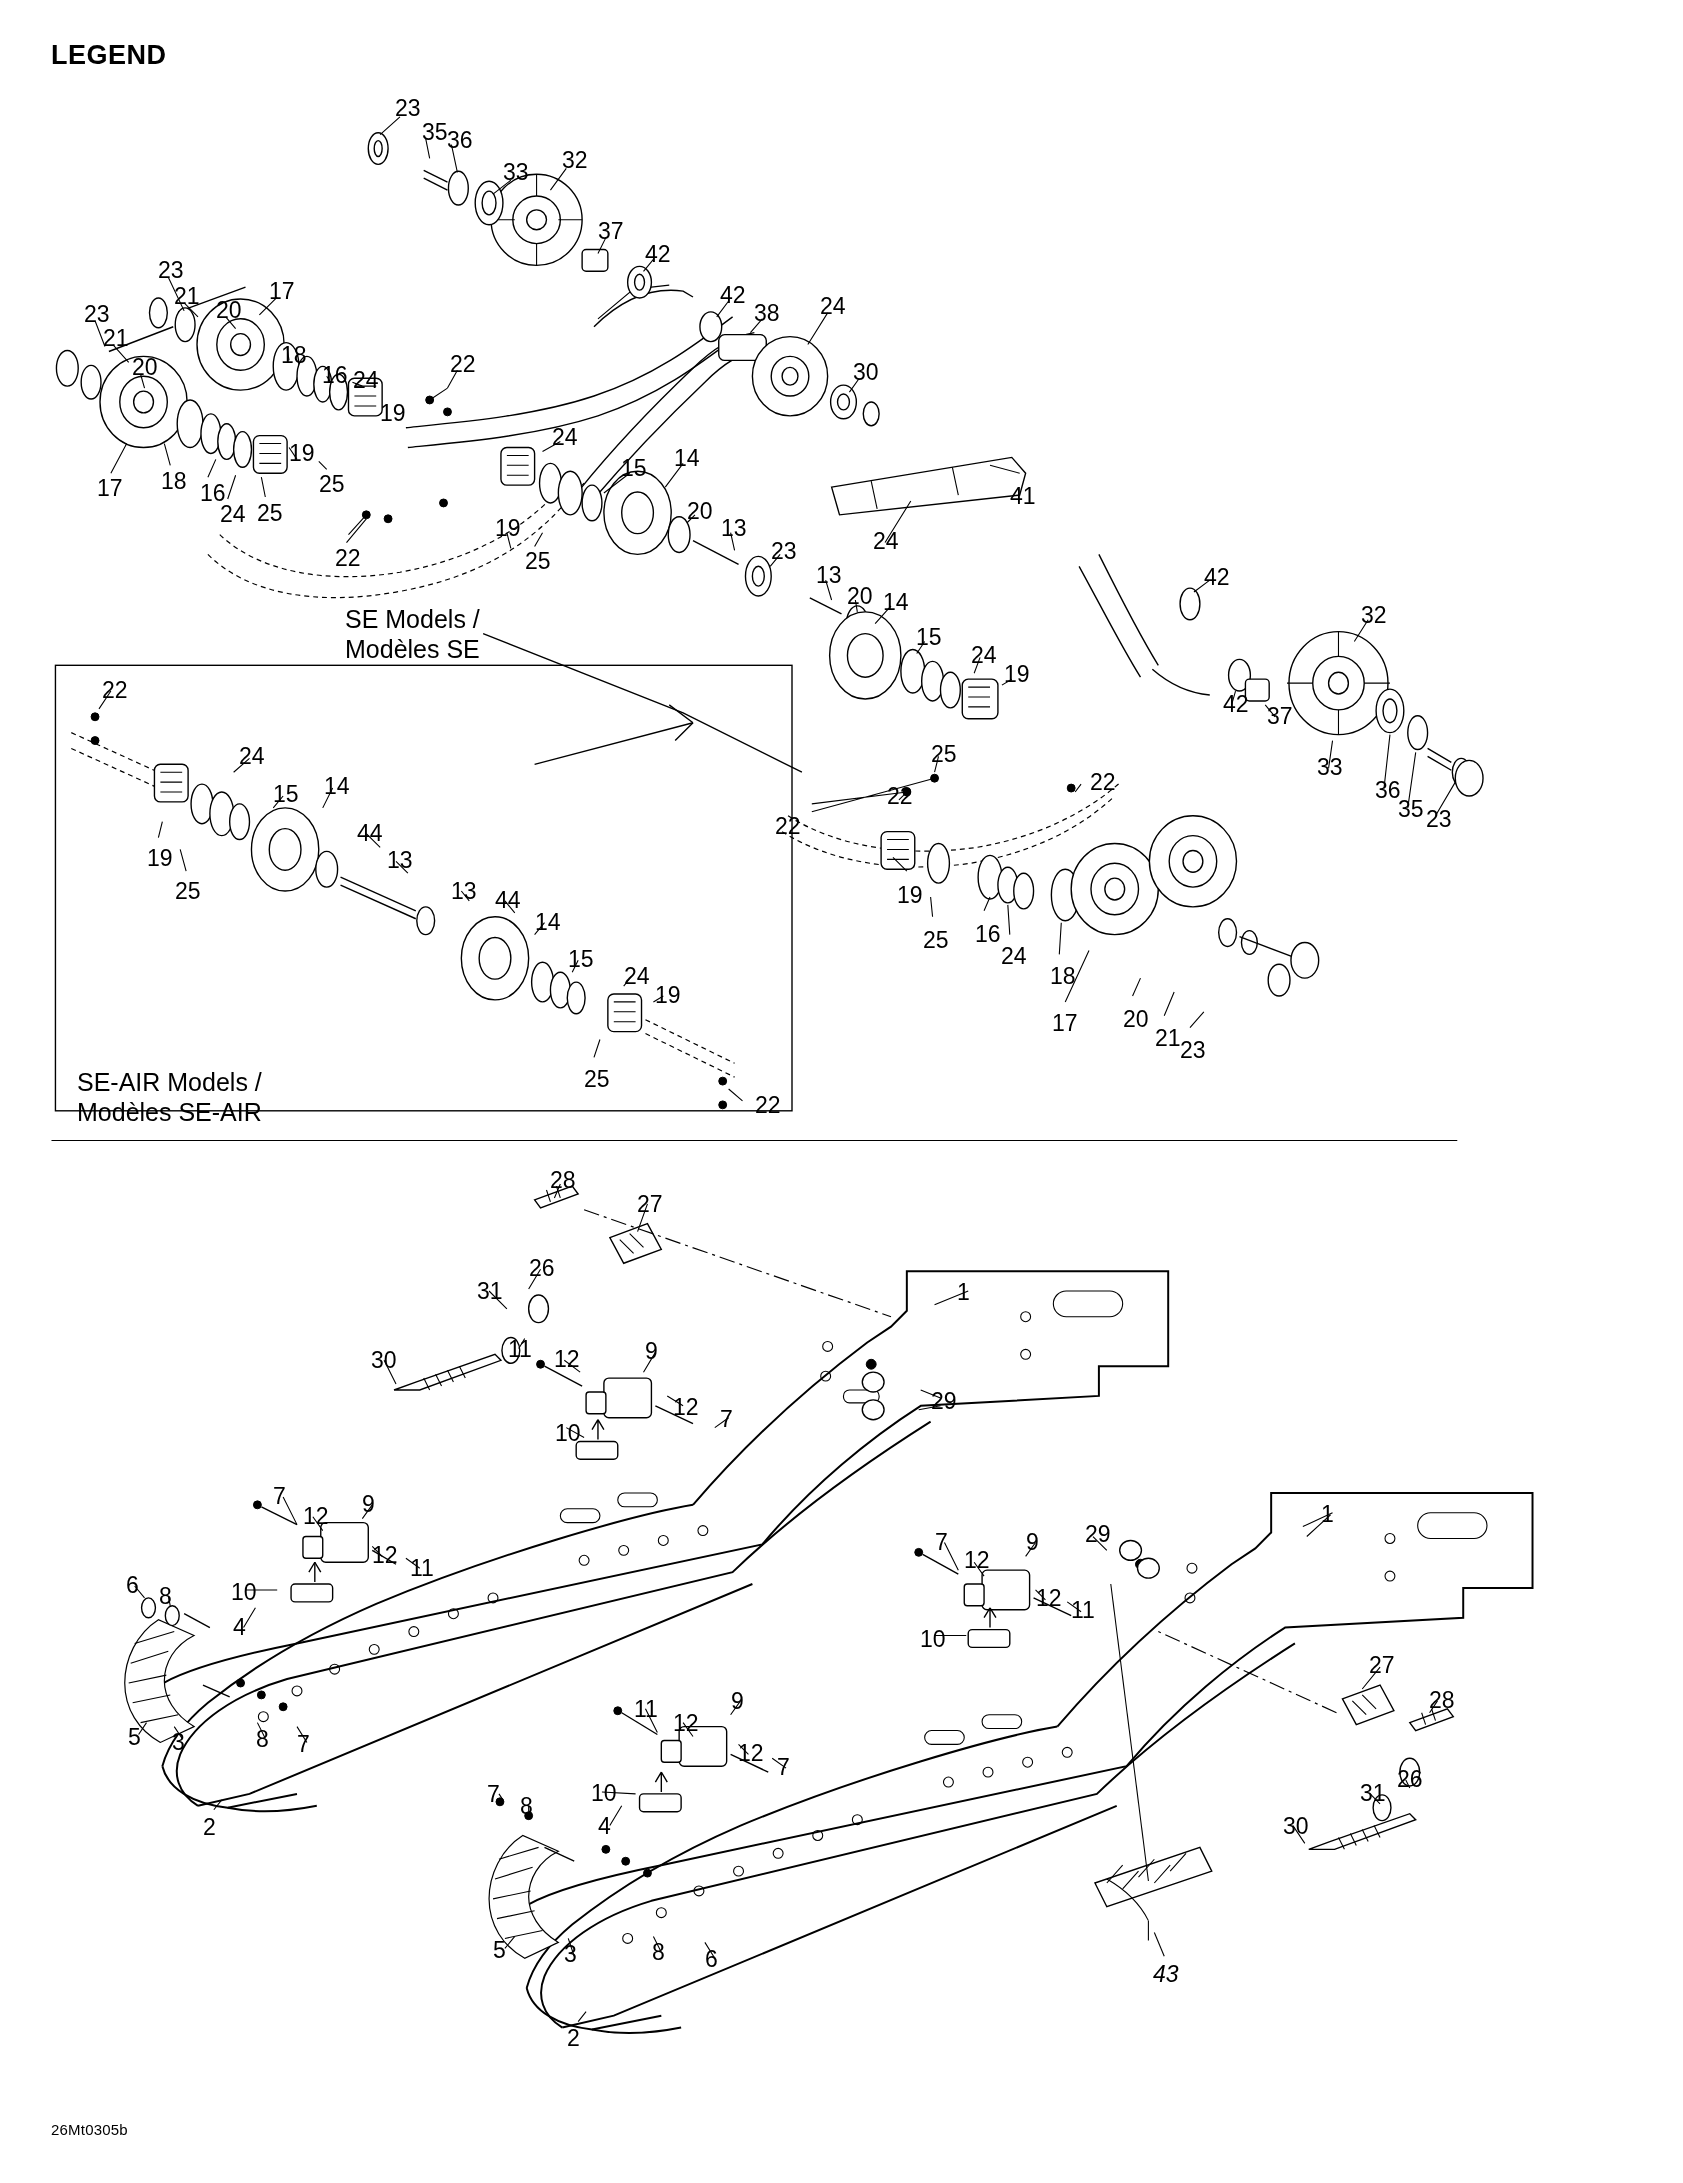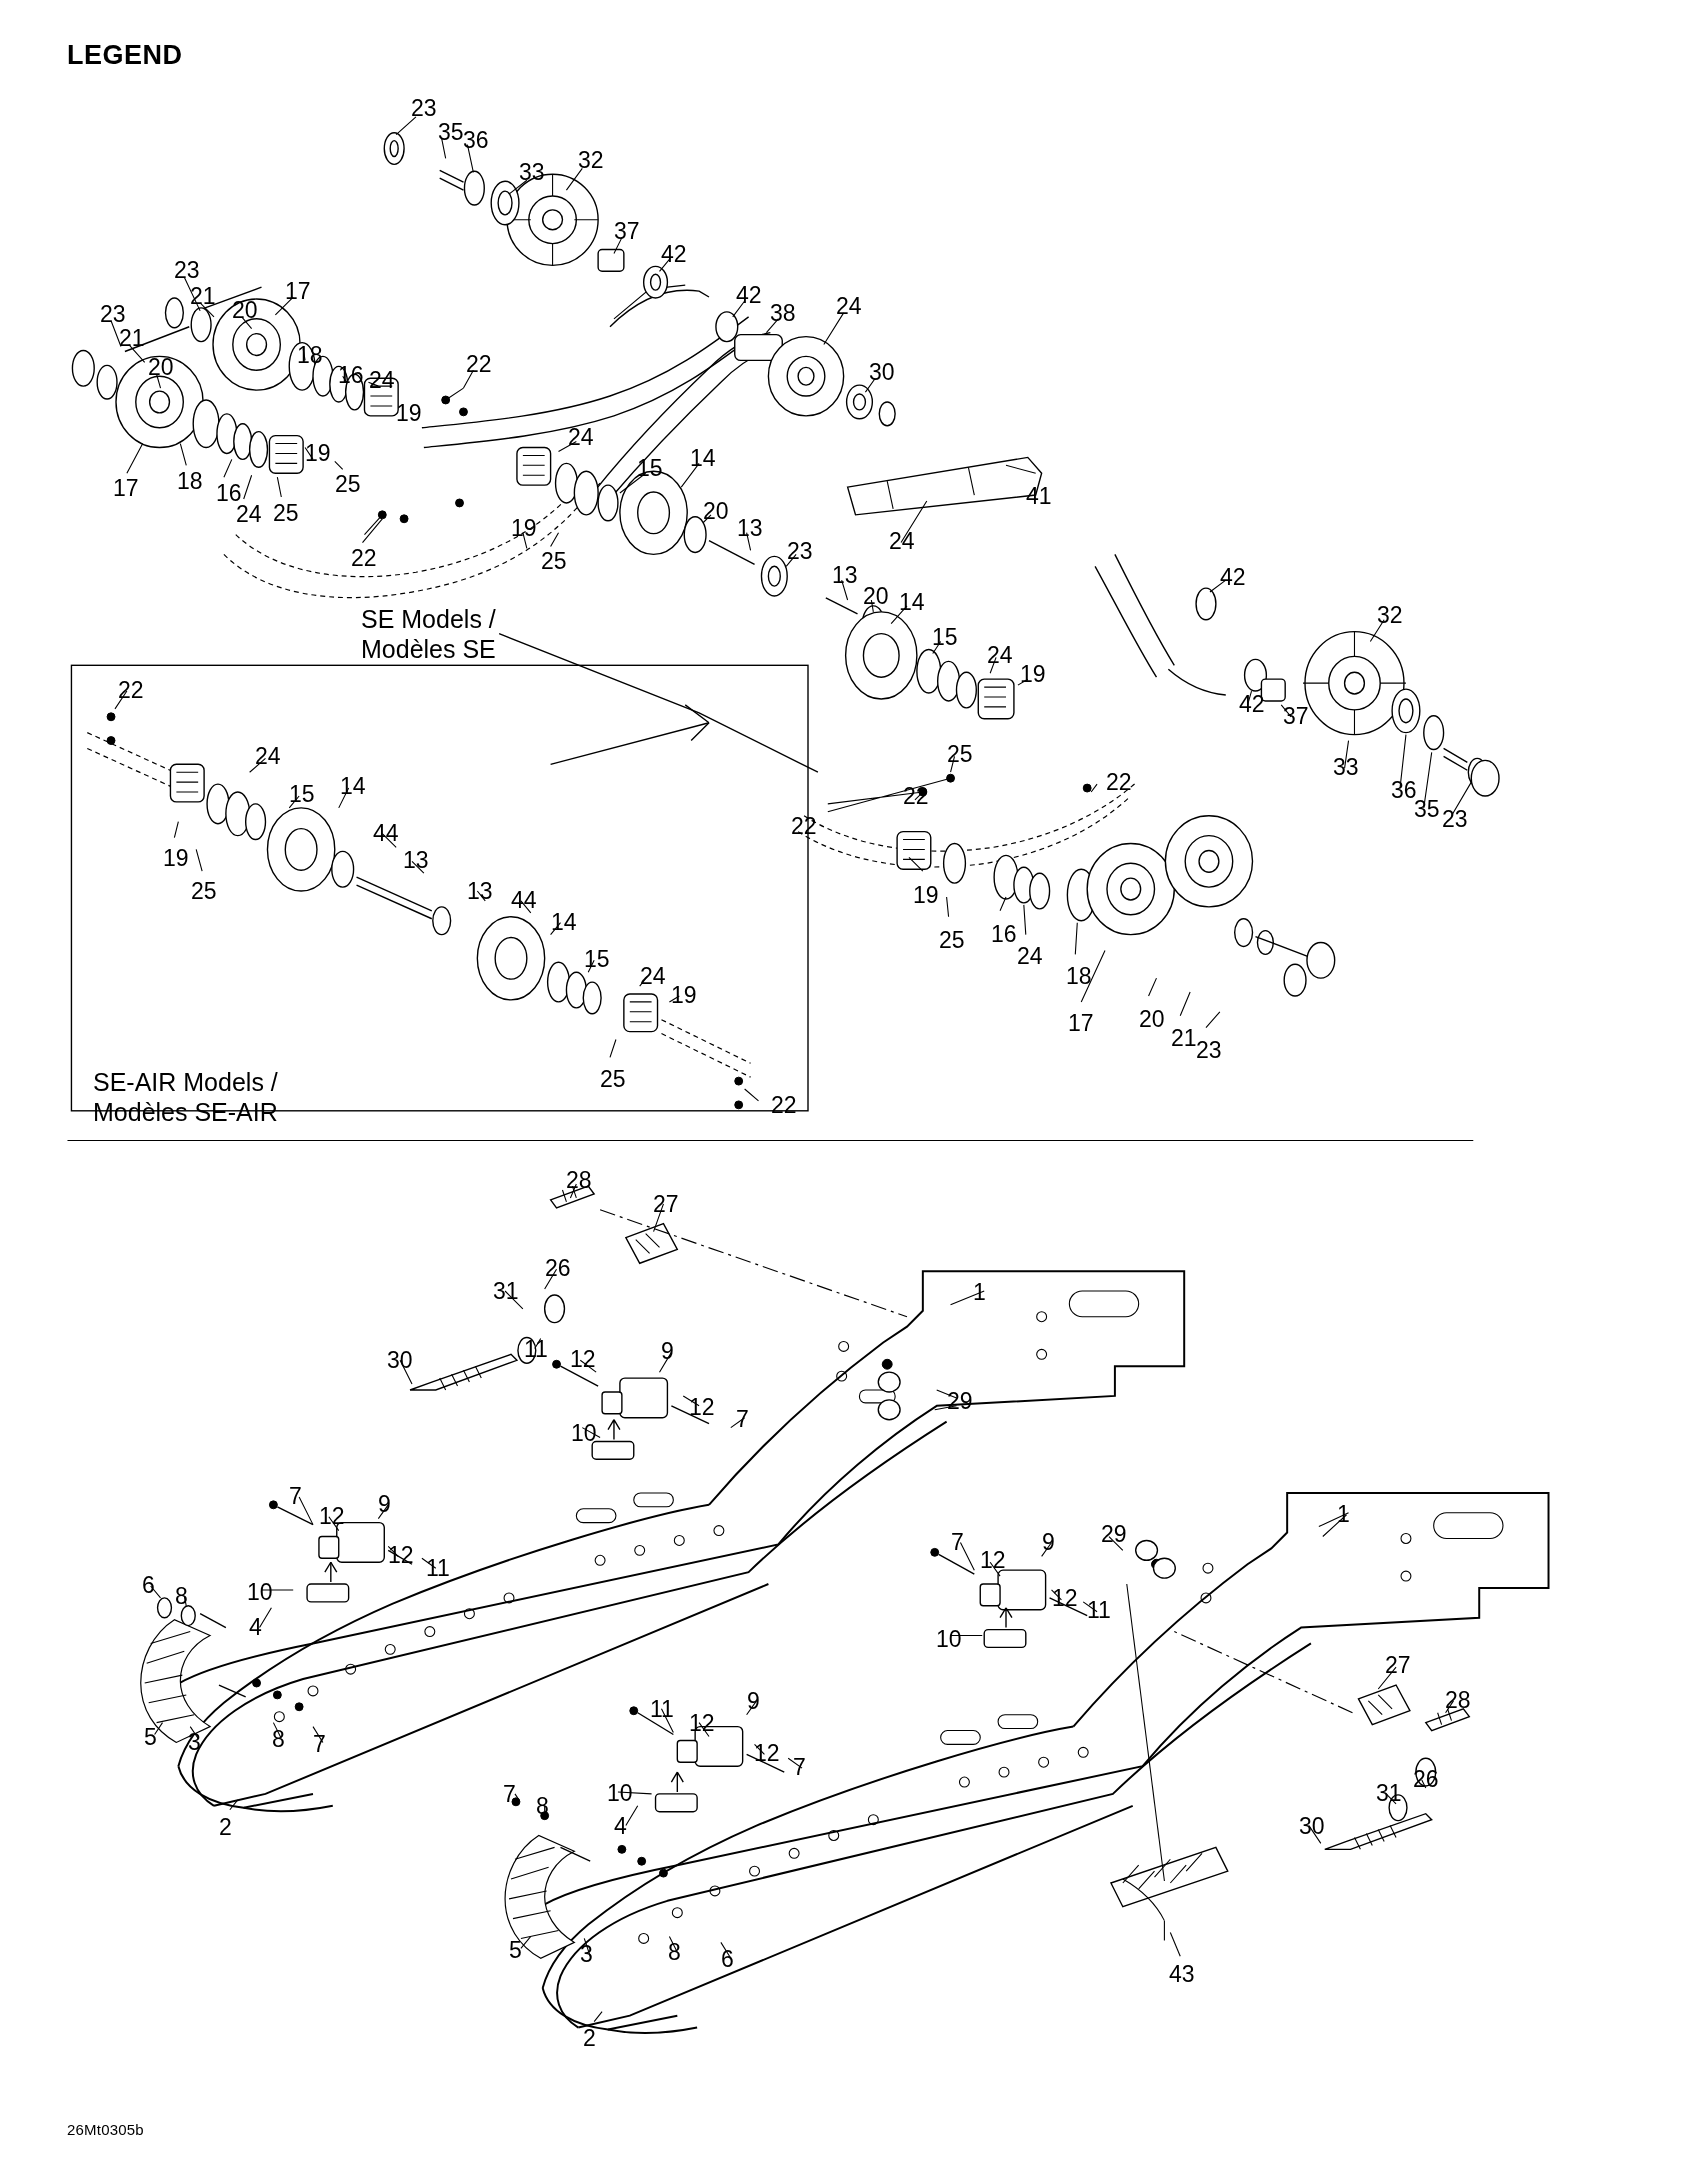--- a/index.html
+++ b/index.html
@@ -10,21 +10,21 @@
   body {
     width: 1683px;
     height: 2184px;
     position: relative;
     font-family: "Liberation Sans", sans-serif;
     color: #000000;
     overflow: hidden;
   }
   #sheet {
     position: absolute;
-    left: 16px; top: 0;
+    left: 0; top: 0;
     width: 1386px;
     height: 2184px;
   }
   .legend-title {
     position: absolute;
     left: 51px;
     top: 40px;
     font-size: 27px;
     font-weight: bold;
     letter-spacing: 0.5px;
@@ -550,16 +550,16 @@
   <div class="callout" style="left:487px; top:1783px;">7</div>
   <div class="callout" style="left:520px; top:1795px;">8</div>
   <div class="callout" style="left:1283px; top:1815px;">30</div>
   <div class="callout" style="left:1360px; top:1782px;">31</div>
   <div class="callout" style="left:1397px; top:1768px;">26</div>
   <div class="callout" style="left:493px; top:1939px;">5</div>
   <div class="callout" style="left:564px; top:1943px;">3</div>
   <div class="callout" style="left:652px; top:1941px;">8</div>
   <div class="callout" style="left:705px; top:1948px;">6</div>
   <div class="callout" style="left:567px; top:2027px;">2</div>
-  <div class="callout" style="left:1153px; top:1963px;">43</div>
+  <div class="callout" style="left:1153px; top:1963px;font-style:italic;">43</div>
 
 </div>
 
 
 </body></html>

